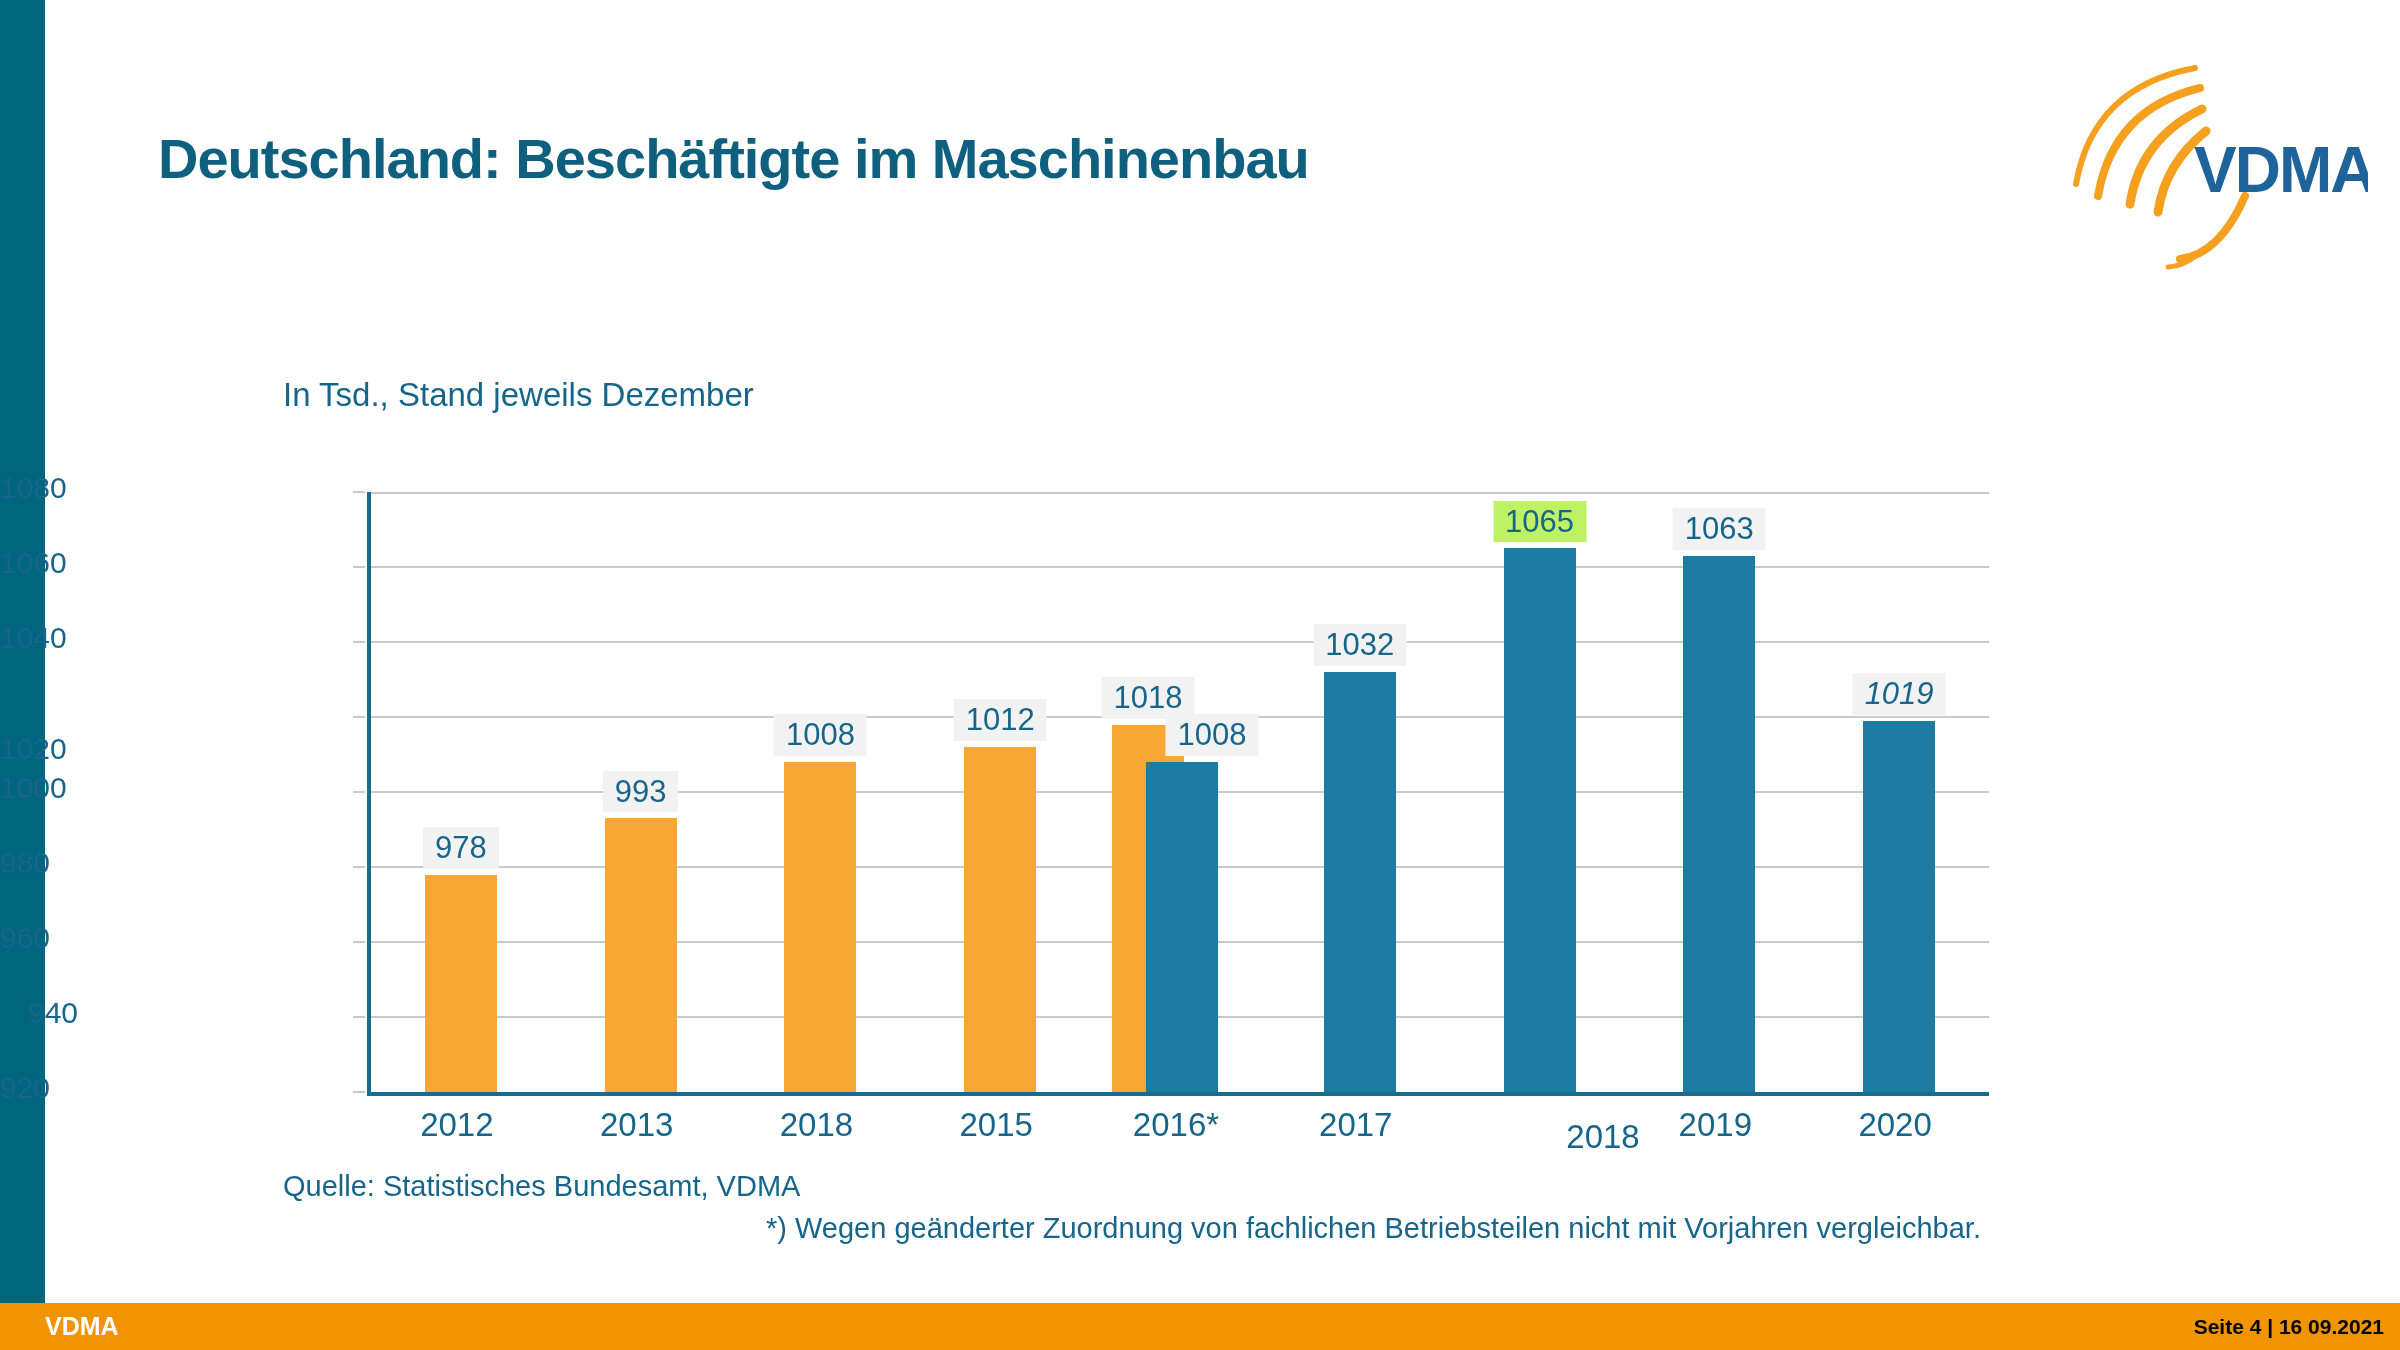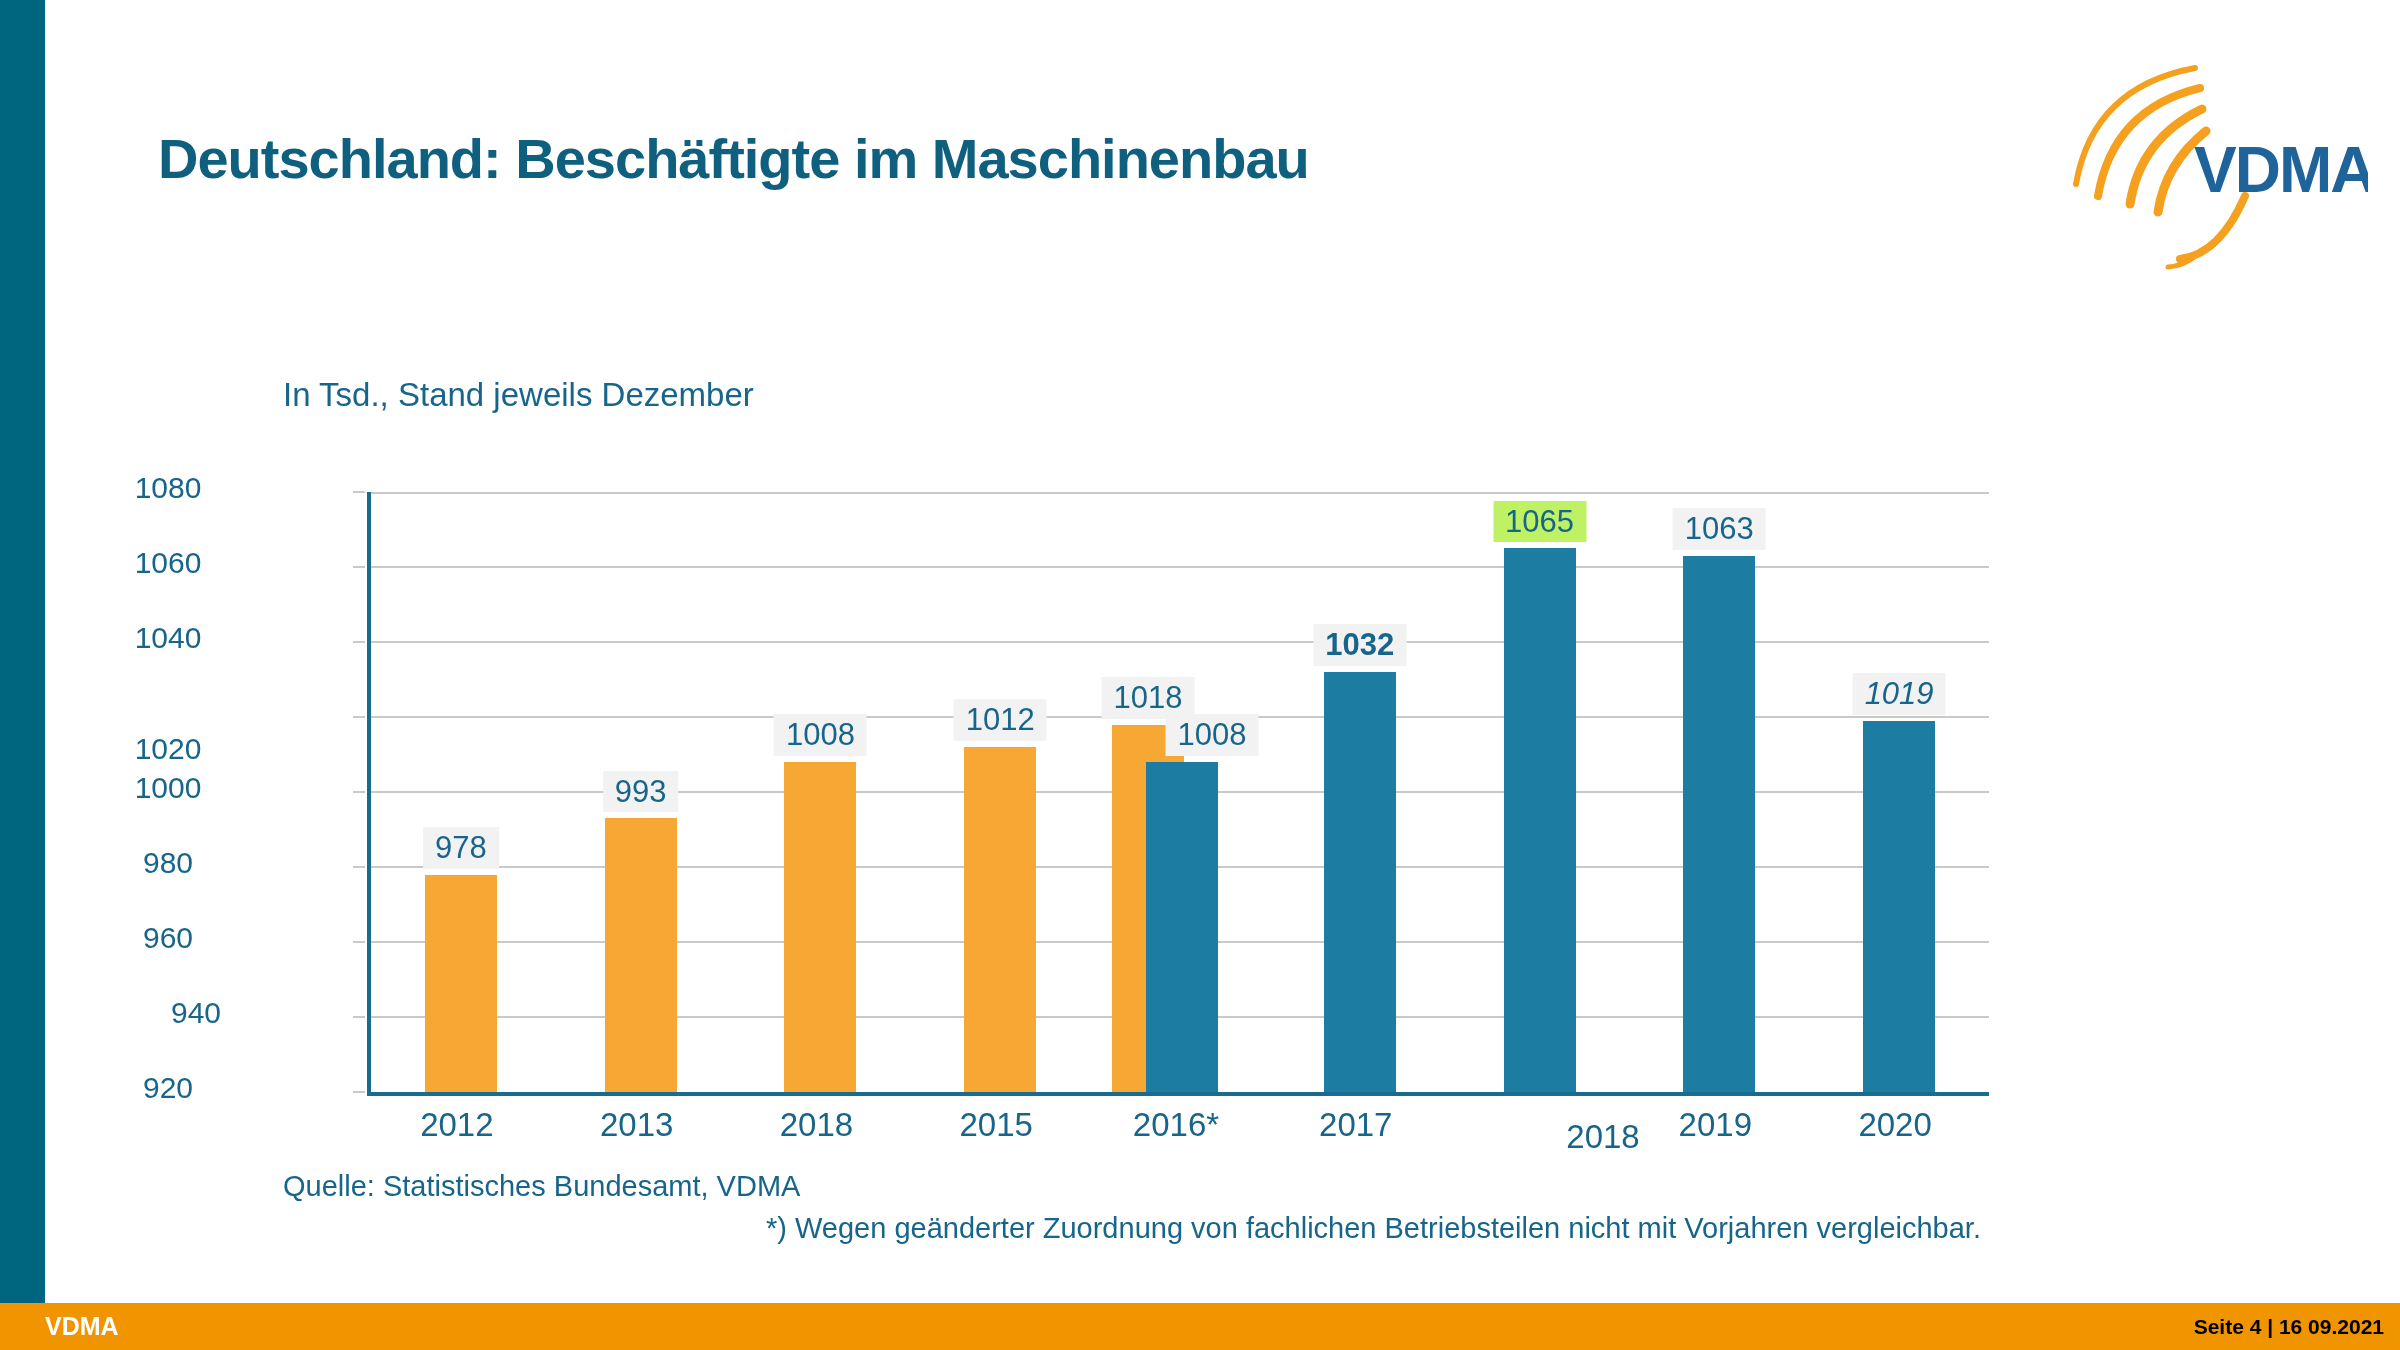--- a/index.html
+++ b/index.html
@@ -17,21 +17,21 @@
   .chart-subtitle{
     position:absolute;left:283px;top:376px;
     font-size:33px;color:#17658a;white-space:nowrap;
   }
   .plot{
     position:absolute;left:367px;top:492px;width:1618px;height:600px;
     border-left:4px solid #1a6c8f;border-bottom:4px solid #1a6c8f;
   }
   .gridline{position:absolute;left:0;width:100%;height:2px;background:#c9c9c9;}
   .ylabels{position:absolute;left:0;top:492px;width:336px;height:610px;}
-  .y-label{position:absolute;left:0;width:336px;text-align:center;font-size:30px;color:#17658a;}
+  .y-label{position:absolute;left:0;width:336px;text-align:left;font-size:30px;color:#17658a;}
   .y-tick{position:absolute;width:12px;height:2px;background:#c9c9c9;}
   .bar{position:absolute;bottom:0;}
   .val-label{
     position:absolute;transform:translateX(-50%);
     font-size:31px;color:#17658a;background:#f2f2f2;
     padding:3px 12px;white-space:nowrap;line-height:1.15;
   }
   .xlabels{position:absolute;left:367px;top:1106px;width:1618px;height:46px;}
   .x-label{position:absolute;transform:translateX(-50%);font-size:33px;color:#17658a;white-space:nowrap;}
   .source-text{position:absolute;left:283px;top:1170px;font-size:29px;color:#17658a;white-space:nowrap;}
@@ -91,21 +91,21 @@
     <div class="val-label" style="left: 269.667px; bottom: 279.75px; background: rgb(242, 242, 242); z-index: 3;">993</div>
     <div class="bar" style="left: 413.444px; width: 72px; height: 330px; background: rgb(247, 167, 51); z-index: 1;"></div>
     <div class="val-label" style="left: 449.444px; bottom: 336px; background: rgb(242, 242, 242); z-index: 3;">1008</div>
     <div class="bar" style="left: 593.222px; width: 72px; height: 345px; background: rgb(247, 167, 51); z-index: 1;"></div>
     <div class="val-label" style="left: 629.222px; bottom: 351px; background: rgb(242, 242, 242); z-index: 3;">1012</div>
     <div class="bar" style="left: 741px; width: 72px; height: 367.5px; background: rgb(247, 167, 51); z-index: 1;"></div>
     <div class="val-label" style="left: 777px; bottom: 373.5px; background: rgb(242, 242, 242); z-index: 3;">1018</div>
     <div class="bar" style="left: 775px; width: 72px; height: 330px; background: rgb(28, 124, 161); z-index: 2;"></div>
     <div class="val-label" style="left: 841px; bottom: 336px; background: rgb(242, 242, 242); z-index: 3;">1008</div>
     <div class="bar" style="left: 952.778px; width: 72px; height: 420px; background: rgb(28, 124, 161); z-index: 1;"></div>
-    <div class="val-label" style="left: 988.778px; bottom: 426px; background: rgb(242, 242, 242); z-index: 3; font-weight: bold;">1032</div>
+    <div class="val-label" style="left: 988.778px; bottom: 426px; background: rgb(242, 242, 242); z-index: 3;">1032</div>
     <div class="bar" style="left: 1132.56px; width: 72px; height: 543.75px; background: rgb(28, 124, 161); z-index: 1;"></div>
     <div class="val-label" style="left: 1168.56px; bottom: 549.75px; background: #bef264; z-index: 3;">1065</div>
     <div class="bar" style="left: 1312.33px; width: 72px; height: 536.25px; background: rgb(28, 124, 161); z-index: 1;"></div>
     <div class="val-label" style="left: 1348.33px; bottom: 542.25px; background: rgb(242, 242, 242); z-index: 3;">1063</div>
     <div class="bar" style="left: 1492.11px; width: 72px; height: 371.25px; background: rgb(28, 124, 161); z-index: 1;"></div>
     <div class="val-label" style="left: 1528.11px; bottom: 377.25px; background: rgb(242, 242, 242); z-index: 3; font-style: italic;">1019</div>
   </div>
 <div class="xlabels">
     <div class="x-label" style="left: 89.8889px; top: 0px;">2012</div>
     <div class="x-label" style="left: 269.667px; top: 0px;">2013</div>

